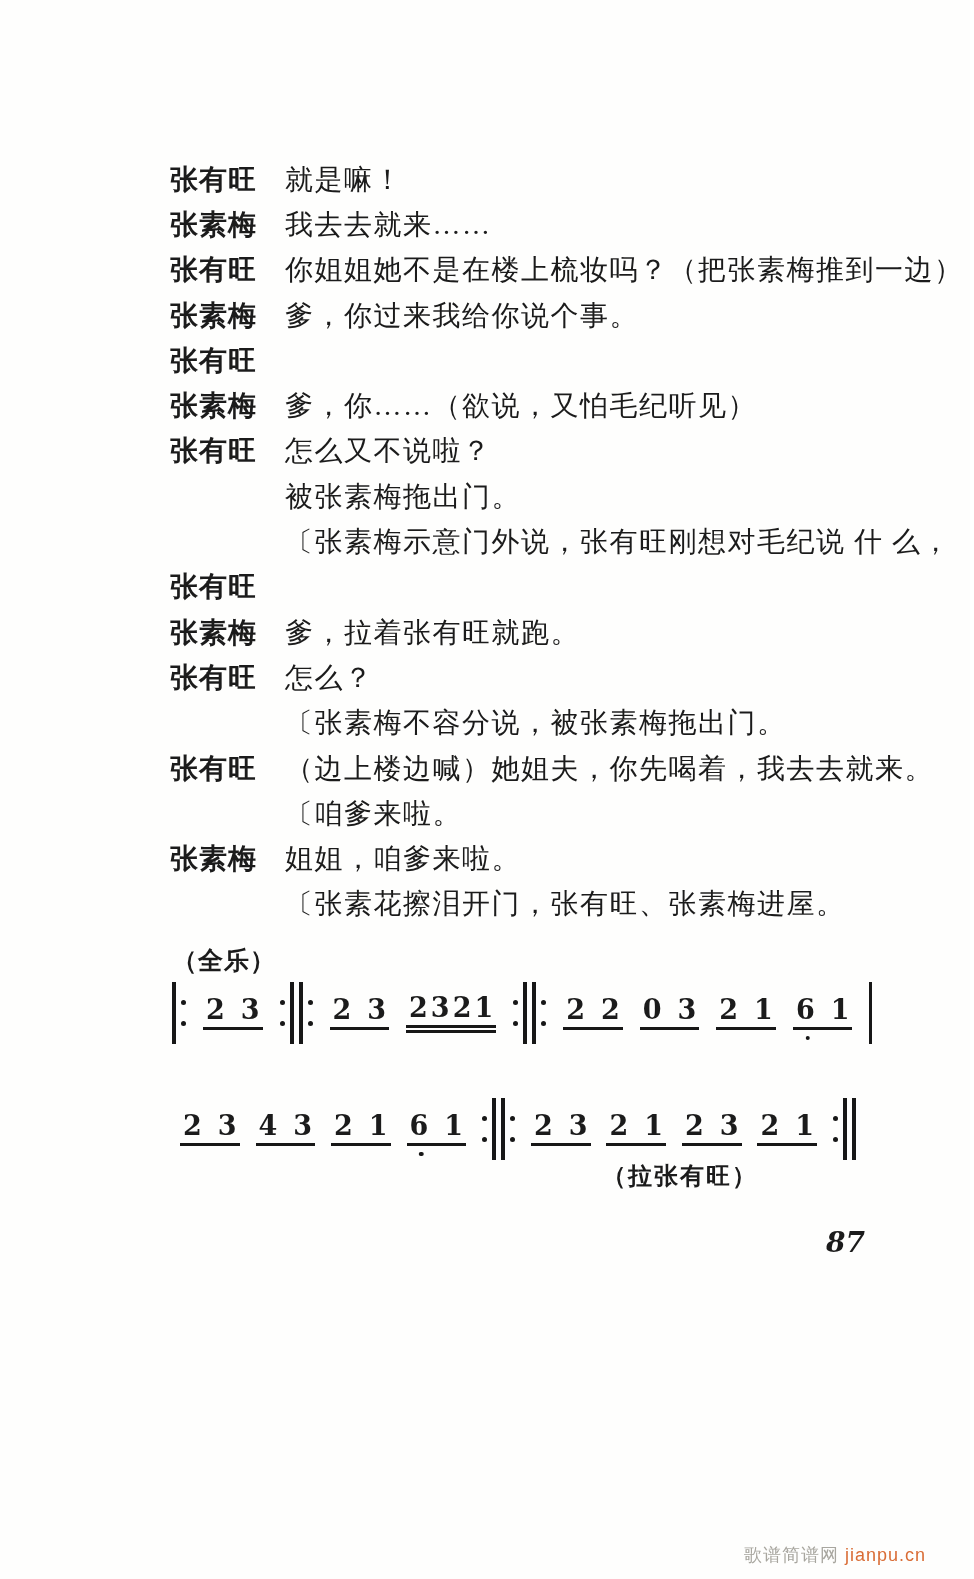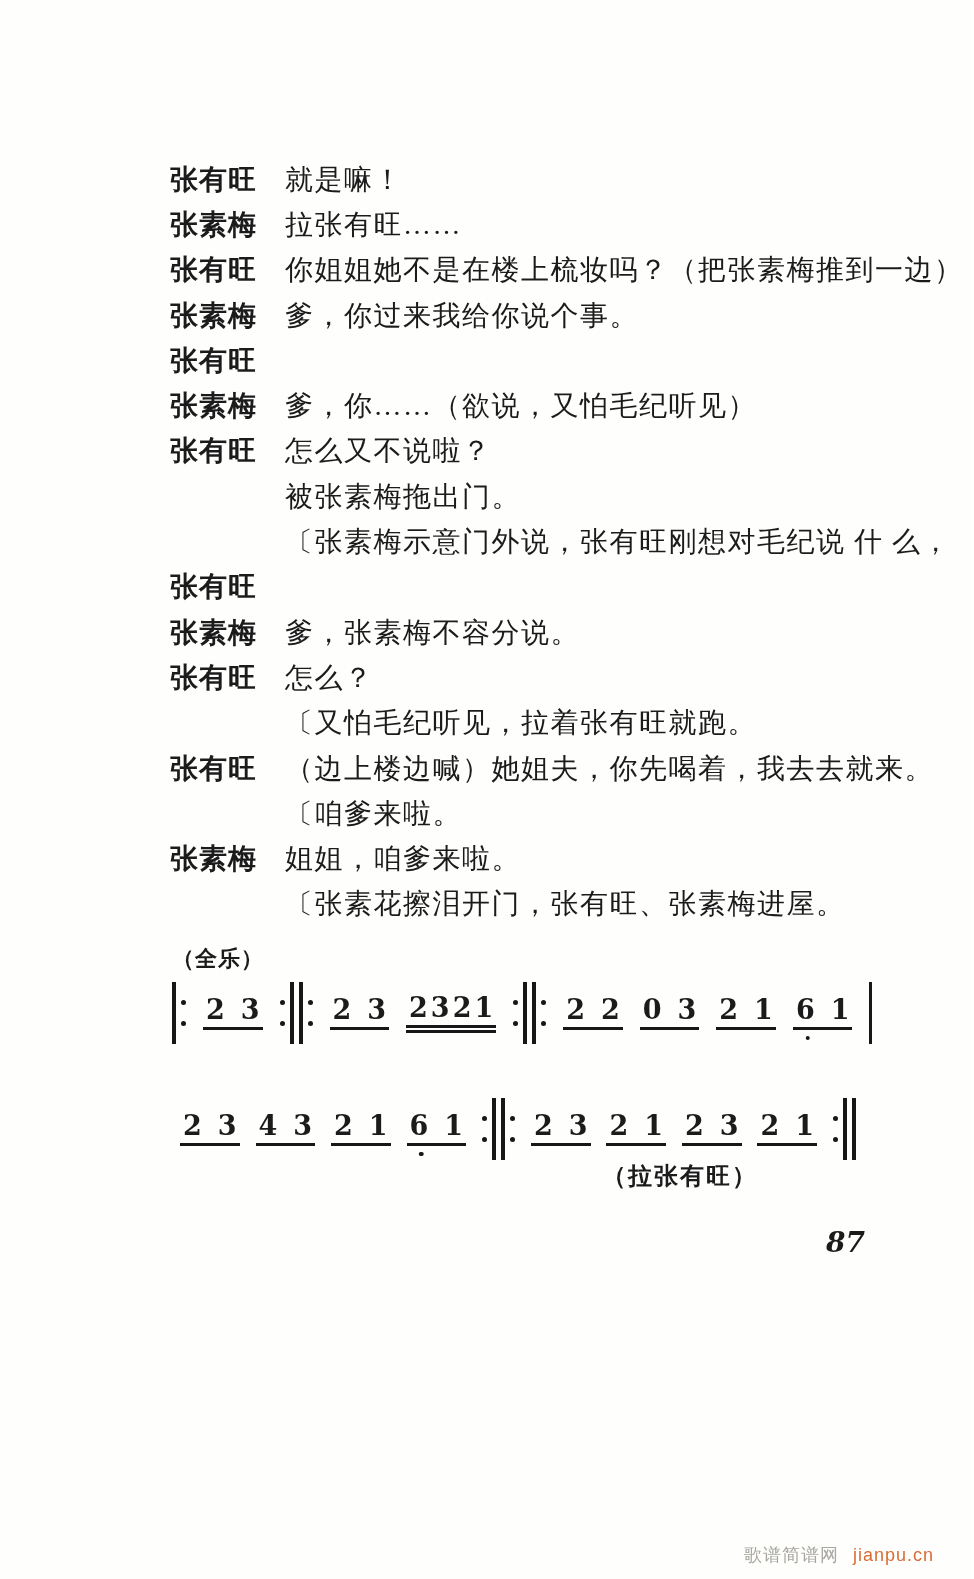--- a/index.html
+++ b/index.html
@@ -23,21 +23,21 @@
     white-space:nowrap;
   }
   .speaker {
     flex:none; width:115px;
     font-weight:700; letter-spacing:1px;
   }
   .dtext { flex:1; letter-spacing:1.5px; }
   
   .music-label {
     position:absolute; left:172px; top:944px;
-    font-size:22px; font-weight:700; letter-spacing:1px;text-align:right;
+    font-size:25px; font-weight:700; letter-spacing:1px;text-align:right;
   }
   .mline {
     position:absolute; height:66px;
     display:flex; justify-content:space-between; align-items:center;
   }
   .mline1 { left:172px; top:980px; width:700px; }
   .mline2 { left:180px; top:1096px; width:676px; }
   .group { position:relative; display:flex; flex-direction:column; }
   .digits {
     display:flex; gap:16px; justify-content:center;
@@ -67,35 +67,35 @@
     position:absolute; left:826px; top:1226px;
     font-size:28px; font-style:italic; font-weight:600;
     font-family:"DejaVu Serif","Liberation Serif",serif;
   }
   .watermark {
     position:absolute; left:744px; top:1543px;
     font-size:18px; letter-spacing:1px; white-space:nowrap;
     font-family:"Liberation Sans","DejaVu Sans",sans-serif;
   }
   .wm-cn { color:#a8a69f;text-align:center; }
-  .wm-en { color:#d96c35; margin-left:14px; }
+  .wm-en { color:#d96c35; margin-left:6px; }
 </style>
 </head>
 <body>
 
 <div class="page">
 
   <div class="dialogue">
       <div class="drow">
         <span class="speaker">张有旺</span>
         <span class="dtext">就是嘛！</span>
       </div>
       <div class="drow">
         <span class="speaker">张素梅</span>
-        <span class="dtext">拉张有旺……</span>
+        <span class="dtext">我去去就来……</span>
       </div>
       <div class="drow">
         <span class="speaker">张有旺</span>
         <span class="dtext">你姐姐她不是在楼上梳妆吗？（把张素梅推到一边）</span>
       </div>
       <div class="drow">
         <span class="speaker">张素梅</span>
         <span class="dtext">爹，你过来我给你说个事。</span>
       </div>
       <div class="drow">
@@ -115,29 +115,29 @@
       </div>
       <div class="drow">
         <span class="speaker"></span>
         <span class="dtext">〔张素梅示意门外说，张有旺刚想对毛纪说 什 么，</span>
       </div>
       <div class="drow">
         <span class="speaker">张有旺</span>
       </div>
       <div class="drow">
         <span class="speaker">张素梅</span>
-        <span class="dtext">爹，张素梅不容分说。</span>
+        <span class="dtext">爹，拉着张有旺就跑。</span>
       </div>
       <div class="drow">
         <span class="speaker">张有旺</span>
         <span class="dtext">怎么？</span>
       </div>
       <div class="drow">
         <span class="speaker"></span>
-        <span class="dtext">〔又怕毛纪听见，拉着张有旺就跑。</span>
+        <span class="dtext">〔张素梅不容分说，被张素梅拖出门。</span>
       </div>
       <div class="drow">
         <span class="speaker">张有旺</span>
         <span class="dtext">（边上楼边喊）她姐夫，你先喝着，我去去就来。</span>
       </div>
       <div class="drow">
         <span class="speaker"></span>
         <span class="dtext">〔咱爹来啦。</span>
       </div>
       <div class="drow">

